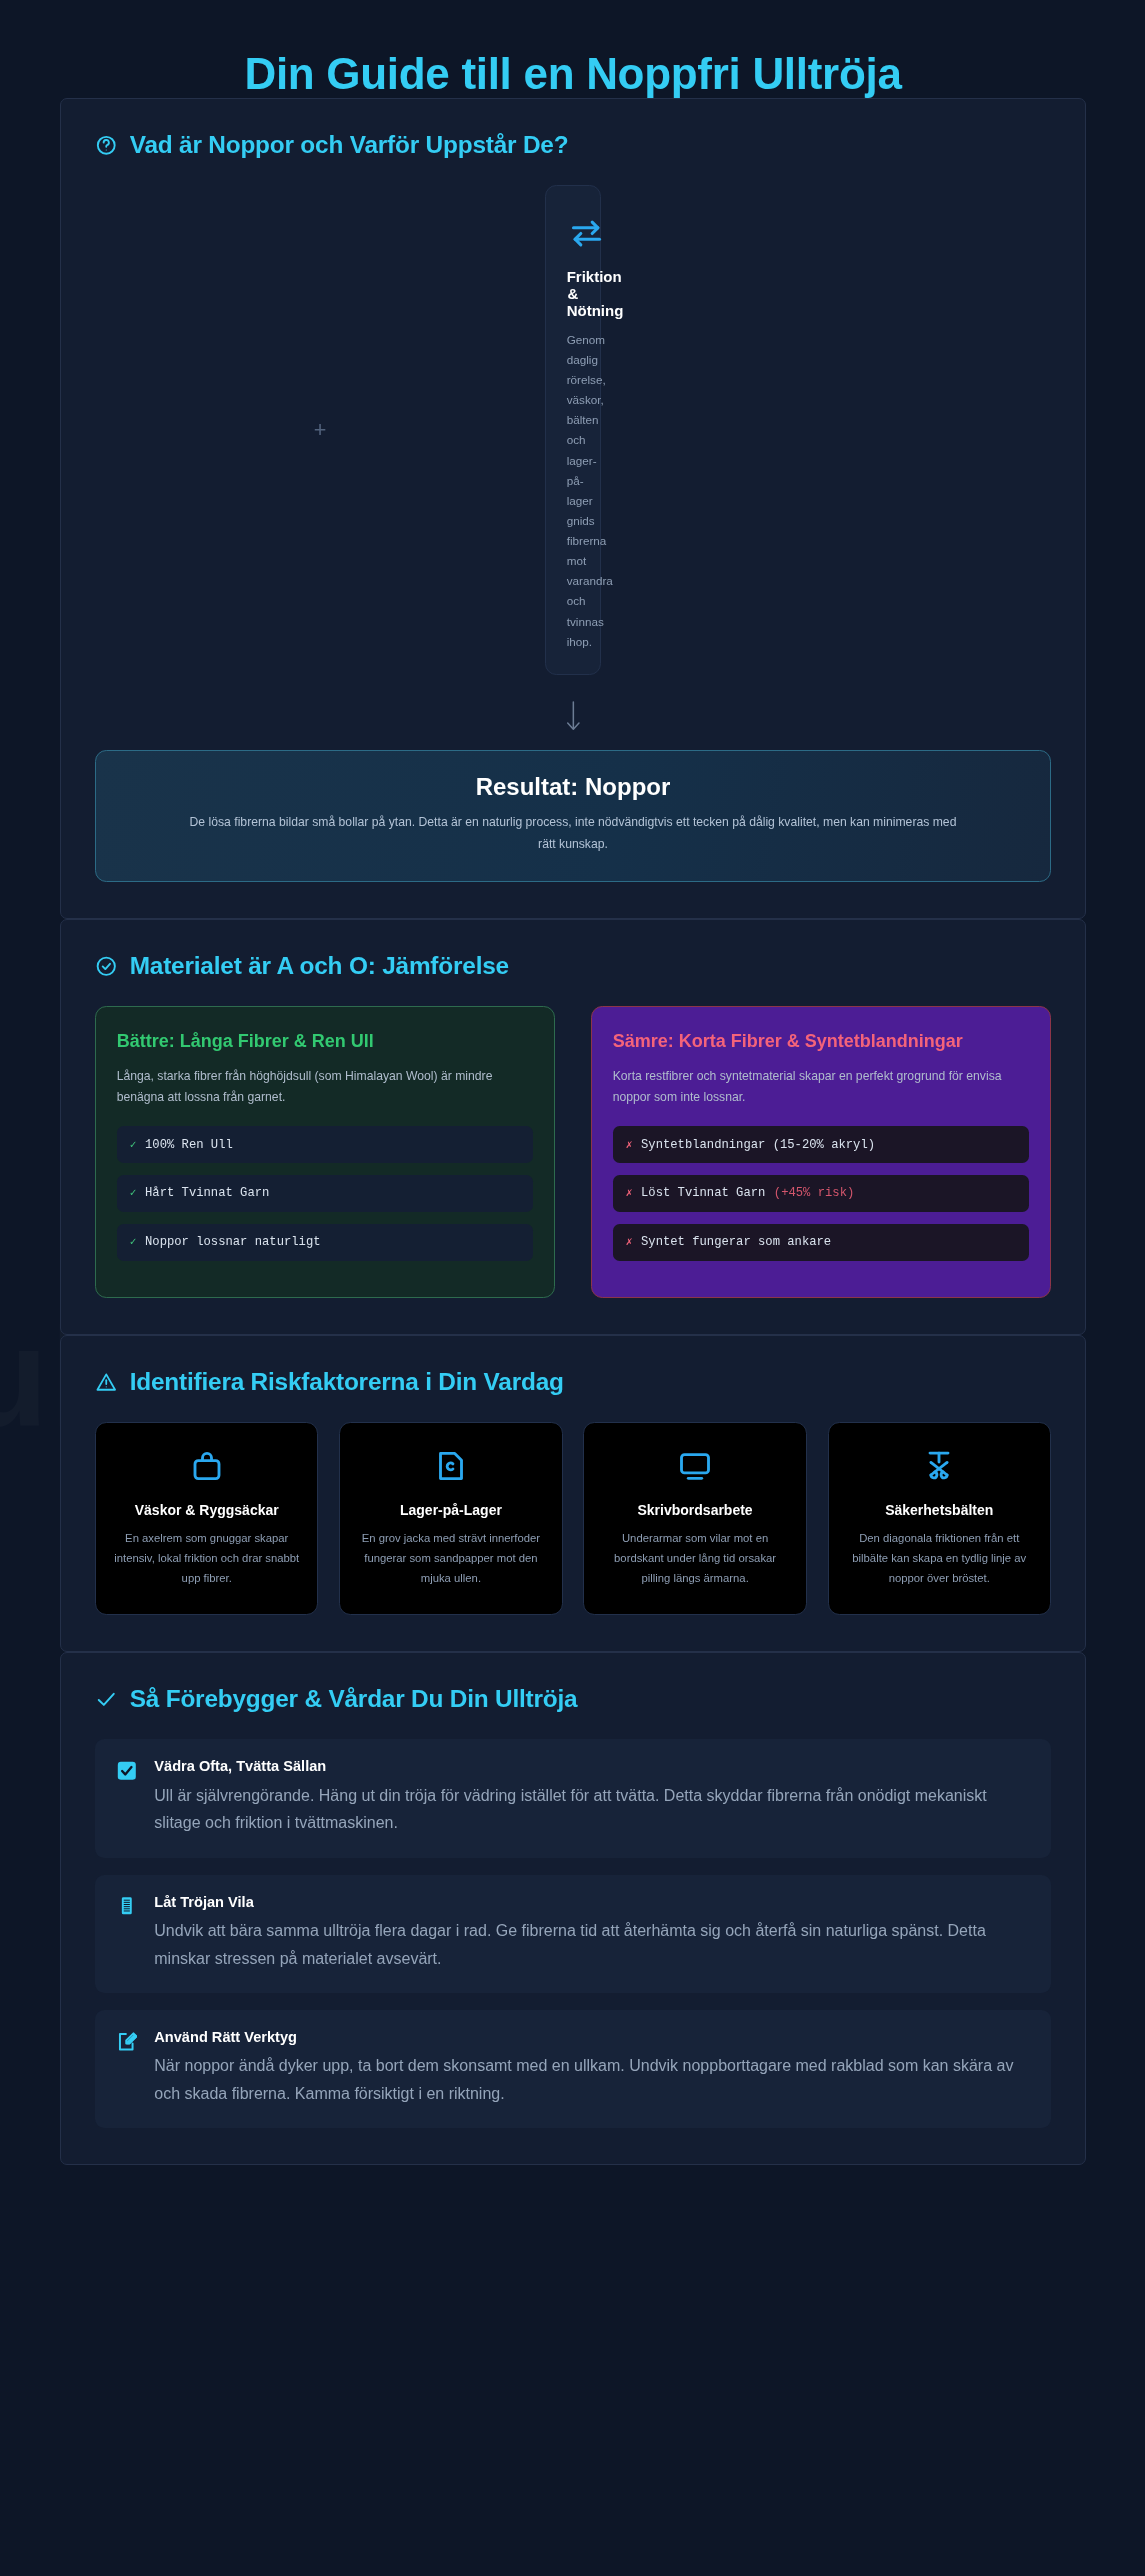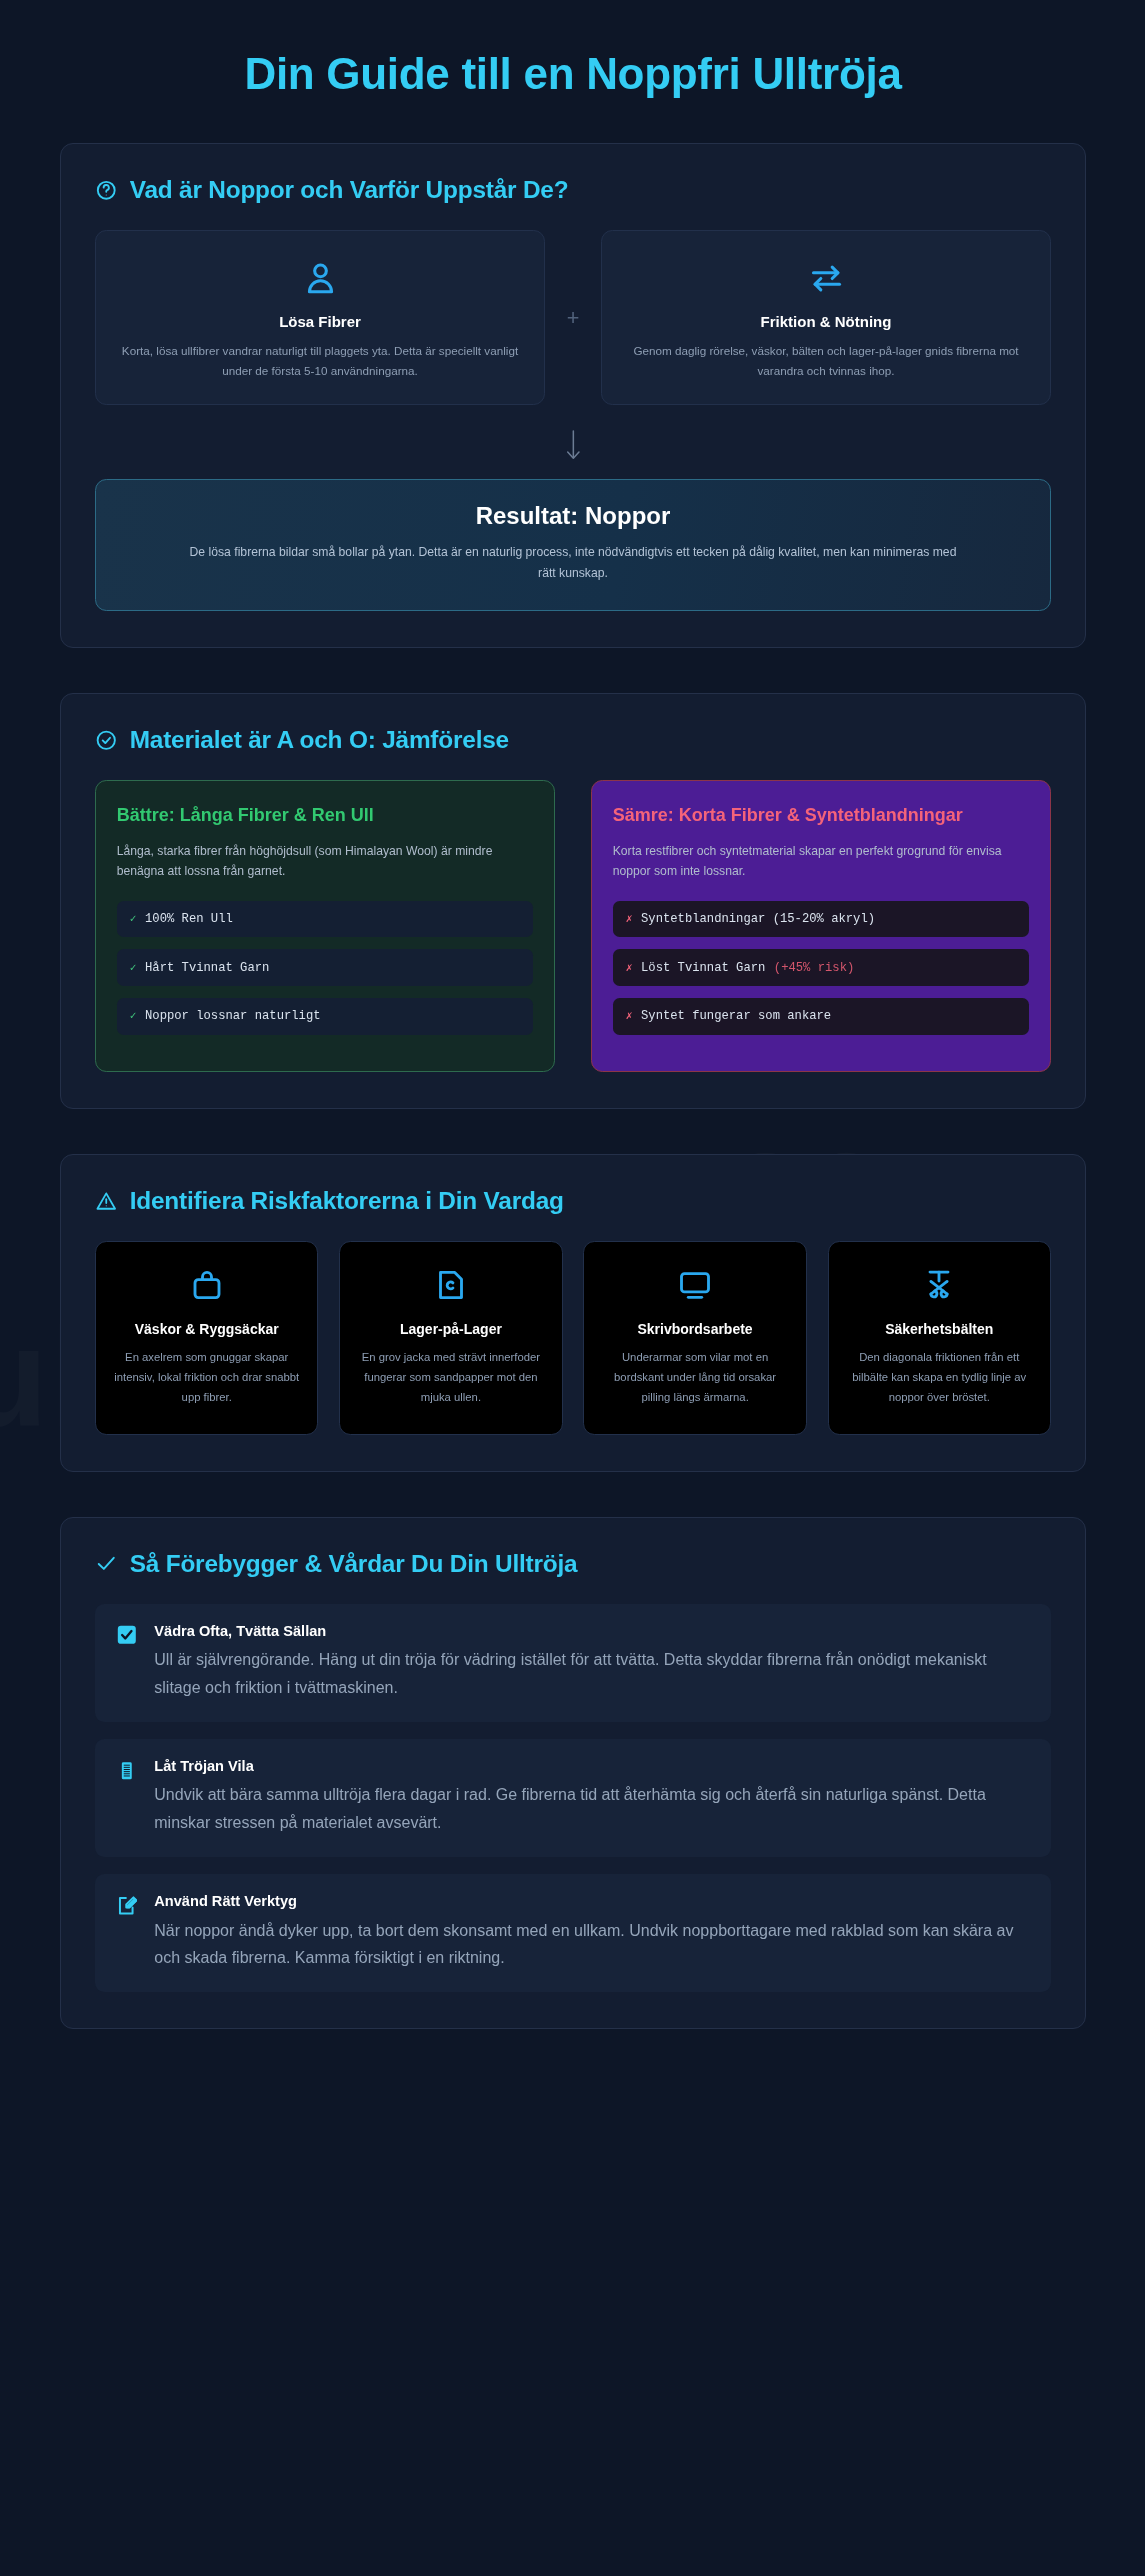--- a/index.html
+++ b/index.html
@@ -52,23 +52,22 @@
     font-size: 15.5px;
     line-height: 1.65;
     color: #9aa9bd;
   }
 
   
   .wrap { padding: 0 60px; position: relative; z-index: 2; }
   .section {
     background: #131d31;
     border: 0.9px solid #243049;
-    border-radius: 13px;
+    border-radius: 7px;
     padding: 32px 34px 36px;
-    margin-top: 45px;
   }
   .sec-head {
     display: flex;
     align-items: center;
     gap: 12.2px;
     margin-bottom: 26px;
   }
   .sec-head .ic { width: 22.5px; height: 22.5px; flex: 0 0 22.5px; color: #34cdf4; display:block; }
   .sec-head h2 {
     font-size: 24.4px;
@@ -202,30 +201,20 @@
             <circle cx="12" cy="12" r="9"></circle>
               <path d="M9.2 9.2a2.8 2.8 0 1 1 3.6 2.7c-.6.2-.8.7-.8 1.3v.4"></path>
               <circle cx="12" cy="17" r=".6" fill="currentColor" stroke="none"></circle>
           </svg>
         </span>
         <h2>Vad är Noppor och Varför Uppstår De?</h2>
       </div>
 
       <div class="cause-grid">
 
-        <div class="cause-card">
-          <span class="big-ic">
-            <svg viewBox="0 0 24 24" fill="none" stroke="currentColor" stroke-width="1.9" stroke-linecap="round" stroke-linejoin="round">
-              <circle cx="12" cy="7.3" r="3.6"></circle>
-                <path d="M5.2 20.2a6.8 6.8 0 0 1 13.6 0z"></path>
-            </svg>
-          </span>
-          <h3>Lösa Fibrer</h3>
-          <p>Korta, lösa ullfibrer vandrar naturligt till plaggets yta. Detta är speciellt vanligt under de första 5-10 användningarna.</p>
-        </div>
 
         <div class="plus">+</div>
 
         <div class="cause-card">
           <span class="big-ic">
             <svg viewBox="0 0 24 24" fill="none" stroke="currentColor" stroke-width="1.9" stroke-linecap="round" stroke-linejoin="round">
               <path d="M4 8.5h15"></path>
                 <path d="M15.5 5 19 8.5 15.5 12"></path>
               <path d="M20 15.5H5"></path>
                 <path d="M8.5 12 5 15.5 8.5 19"></path>

